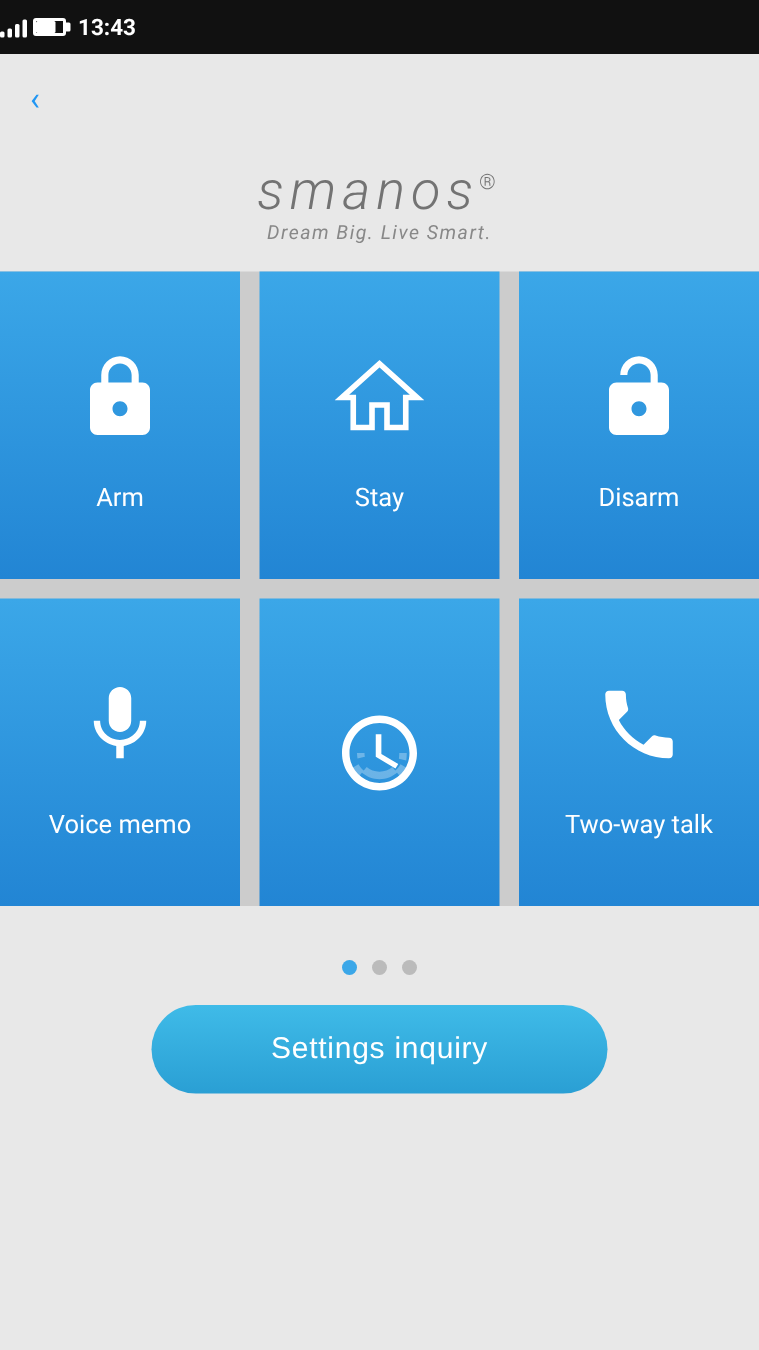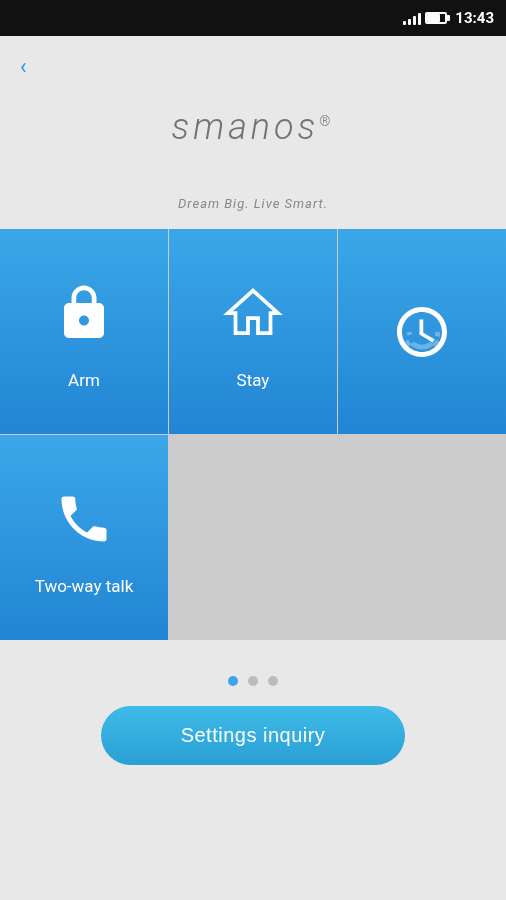--- a/index.html
+++ b/index.html
@@ -16,21 +16,21 @@
       overflow: hidden;
       position: relative;
     }
 
     .status-bar {
       width: 100%;
       height: 36px;
       background-color: #111111;
       display: flex;
       align-items: center;
-      justify-content: flex-end;
+      justify-content: flex-start;
       padding-right: 12px;
       gap: 6px;
     }
 
     .status-bar-time {
       color: white;
       font-size: 15px;
       font-weight: bold;
     }
 
@@ -117,29 +117,28 @@
       font-size: 14px;
       font-style: normal;
       font-weight: 300;
     }
 
     .logo-tagline {
       font-size: 13px;
       color: #888888;
       font-style: italic;
       letter-spacing: 1px;
-      margin-top: 48px;
     }
 
     .grid-container {
       width: 100%;
       display: grid;
       grid-template-columns: repeat(3, 1fr);
       grid-template-rows: repeat(2, 1fr);
-      gap: 1px;
+      gap: 13px;
       background-color: #cccccc;
     }
 
     .grid-item {
       background: linear-gradient(180deg, #3ba7e8 0%, #2285d4 100%);
       display: flex;
       flex-direction: column;
       align-items: center;
       justify-content: center;
       padding: 30px 10px 20px 10px;
@@ -248,21 +247,37 @@
 
   <div class="grid-item">
     <div class="grid-icon">
       <svg class="icon-svg" viewBox="0 0 24 24" xmlns="http://www.w3.org/2000/svg">
         <path d="M10 20v-6h4v6h5v-8h3L12 3 2 12h3v8z" fill="none" stroke="white" stroke-width="1.5"></path>
       </svg>
     </div>
     <span class="grid-label">Stay</span>
   </div>
 
-
+  <div class="grid-item">
+    <div class="grid-icon">
+      <svg class="icon-svg" viewBox="0 0 24 24" xmlns="http://www.w3.org/2000/svg">
+        <path d="M18 8h-1V6c0-2.76-2.24-5-5-5S7 3.24 7 6h1.9c0-1.71 1.39-3.1 3.1-3.1 1.71 0 3.1 1.39 3.1 3.1v2H6c-1.1 0-2 .9-2 2v10c0 1.1.9 2 2 2h12c1.1 0 2-.9 2-2V10c0-1.1-.9-2-2-2zm-6 9c-1.1 0-2-.9-2-2s.9-2 2-2 2 .9 2 2-.9 2-2 2z"></path>
+      </svg>
+    </div>
+    <span class="grid-label">Disarm</span>
+  </div>
+
+  <div class="grid-item">
+    <div class="grid-icon">
+      <svg class="icon-svg" viewBox="0 0 24 24" xmlns="http://www.w3.org/2000/svg">
+        <path d="M12 14c1.66 0 2.99-1.34 2.99-3L15 5c0-1.66-1.34-3-3-3S9 3.34 9 5v6c0 1.66 1.34 3 3 3zm5.3-3c0 3-2.54 5.1-5.3 5.1S6.7 14 6.7 11H5c0 3.41 2.72 6.23 6 6.72V21h2v-3.28c3.28-.48 6-3.3 6-6.72h-1.7z"></path>
+      </svg>
+    </div>
+    <span class="grid-label">Voice memo</span>
+  </div>
 
   <div class="grid-item">
     <div class="grid-icon">
       <svg class="icon-svg" viewBox="0 0 24 24" xmlns="http://www.w3.org/2000/svg">
         <path d="M11.99 2C6.47 2 2 6.48 2 12s4.47 10 9.99 10C17.52 22 22 17.52 22 12S17.52 2 11.99 2zM12 20c-4.42 0-8-3.58-8-8s3.58-8 8-8 8 3.58 8 8-3.58 8-8 8zm.5-13H11v6l5.25 3.15.75-1.23-4.5-2.67V7z"></path>
         <path d="M6 12c0 .5.05.99.14 1.46l1.96-.46C8.04 12.68 8 12.35 8 12H6zm.41 2.97l-1.73 1c.49.84 1.12 1.59 1.86 2.22l1.26-1.52c-.56-.47-1.04-1.03-1.39-1.7zm10.76-1.43l1.97.43C19.22 13.37 19.27 12.69 19.27 12H17.27c0 .52-.04 1.04-.1 1.54zM17.59 14.97c-.36.67-.84 1.23-1.4 1.7l1.27 1.52c.74-.63 1.37-1.38 1.86-2.22l-1.73-1zM12 17c-1.31 0-2.5-.47-3.42-1.24l-1.26 1.52C8.55 18.29 10.2 19 12 19s3.45-.71 4.68-1.72l-1.26-1.52C14.5 16.53 13.31 17 12 17z" opacity="0.3"></path>
       </svg>
     </div>
   </div>
 

